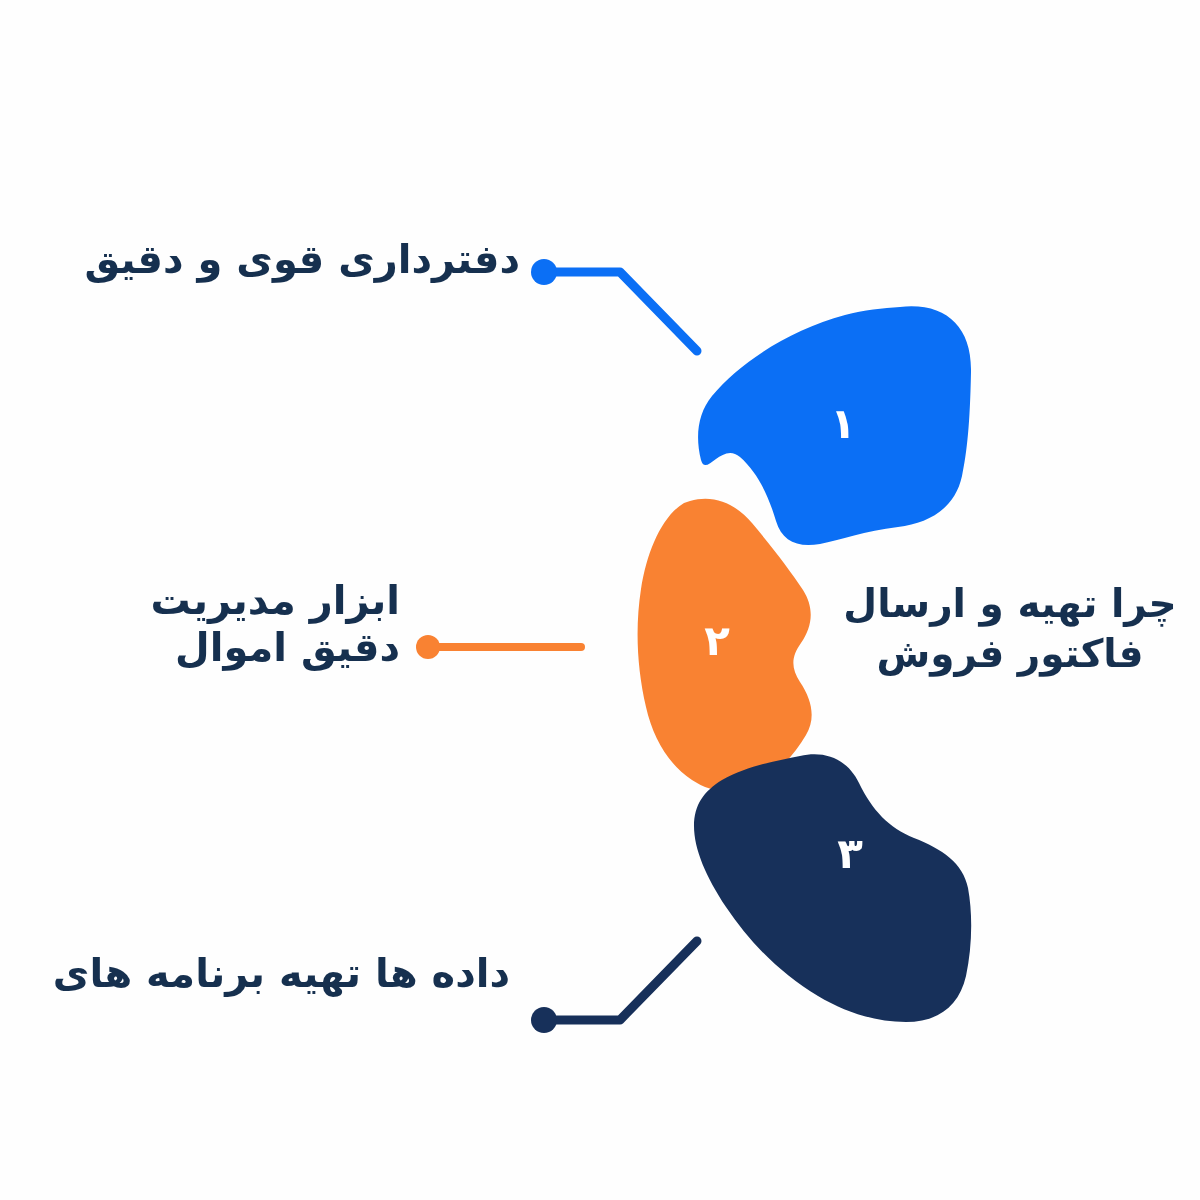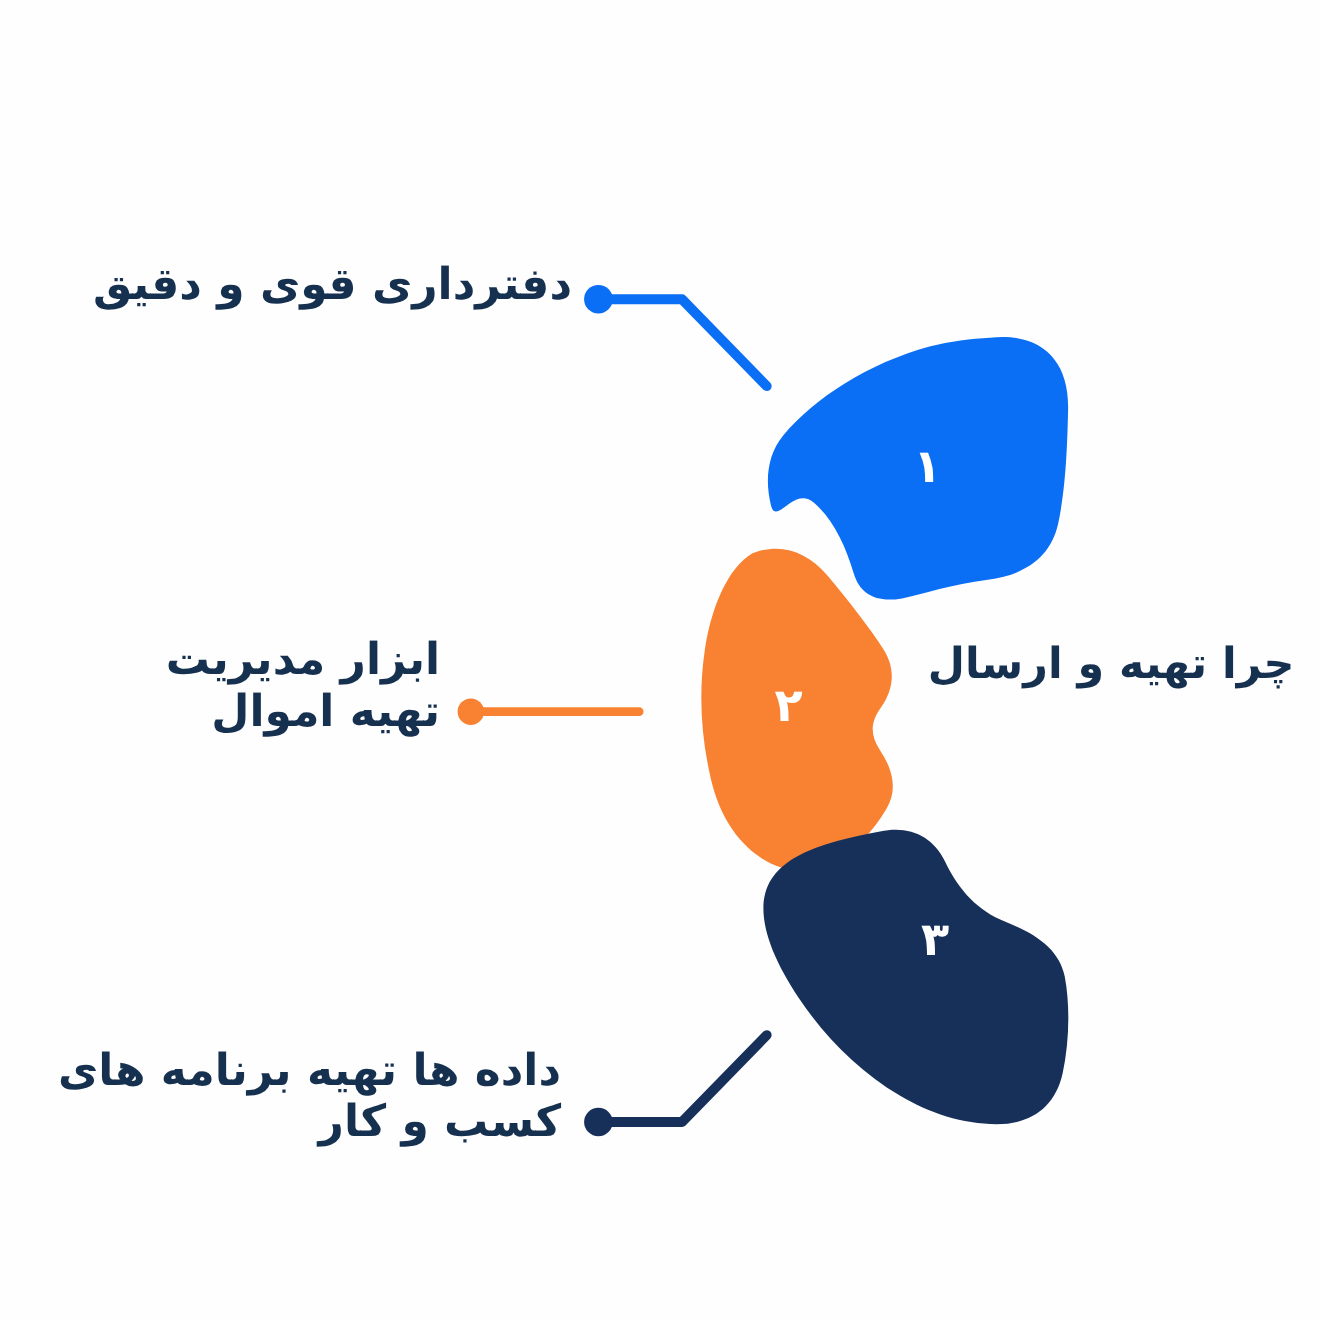--- a/index.html
+++ b/index.html
@@ -170,25 +170,25 @@
   <div class="wedge-num" id="num-2">۲</div>
 
   <div class="wedge-num" id="num-3">۳</div>
 
   <div class="label" id="label-1">
     <span class="ln">دفترداری قوی و دقیق</span>
   </div>
 
   <div class="label" id="label-2">
     <span class="ln">ابزار مدیریت</span>
-    <span class="ln">تهیه اموال</span>
+    <span class="ln">دقیق اموال</span>
   </div>
 
   <div class="label" id="label-3">
     <span class="ln">داده ها تهیه برنامه های</span>
-    <span class="ln">کسب و کار</span>
   </div>
 
   <div id="title">
     <span class="ln">چرا تهیه و ارسال</span>
+    <span class="ln">فاکتور فروش</span>
   </div>
 
 </div>
 
 </body></html>

